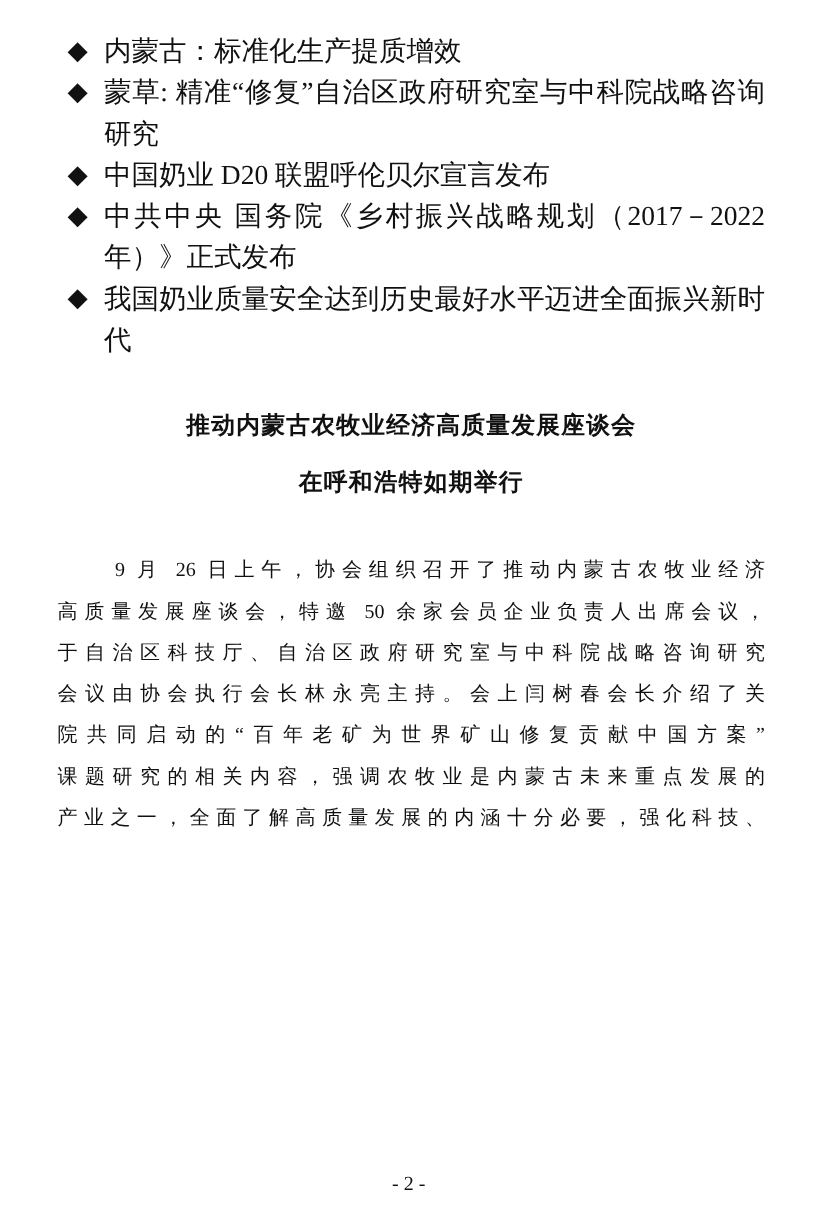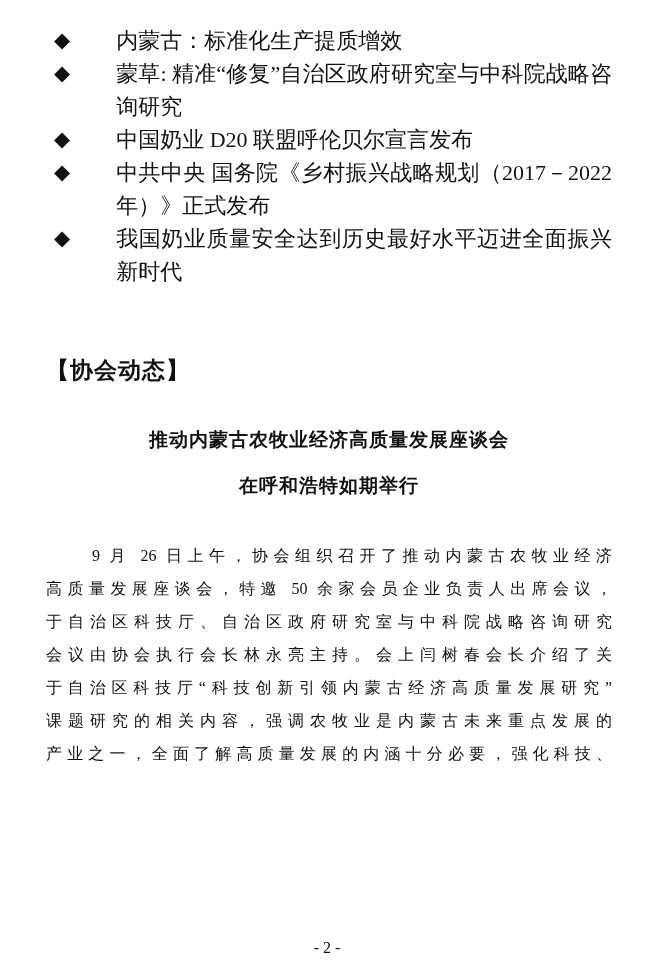--- a/index.html
+++ b/index.html
@@ -28,21 +28,20 @@
   .bullet-item .marker {
     flex: 0 0 auto;
     font-size: 21px;
     line-height: 33px;
     color: #111111;
   }
   .bullet-item .bullet-text {
     flex: 1 1 auto;
     text-align: justify;
     text-justify: inter-character;
-    margin-left: 33px;
   }
 
   
   .section-header {
     margin-top: 66px;
     font-family: "Liberation Sans", "DejaVu Sans", sans-serif;
     font-weight: 600;
     font-size: 23px;
     line-height: 33px;
     letter-spacing: 1px;
@@ -103,32 +102,31 @@
       <div class="bullet-item">
         <span class="marker">◆</span>
         <span class="bullet-text">中共中央 国务院《乡村振兴战略规划（2017－2022 年）》正式发布</span>
       </div>
       <div class="bullet-item">
         <span class="marker">◆</span>
         <span class="bullet-text">我国奶业质量安全达到历史最好水平迈进全面振兴新时代</span>
       </div>
     </div>
 
-  <div class="section-header">【协会动态】</div>
 
   <div class="article-title">
     <div>推动内蒙古农牧业经济高质量发展座谈会</div>
     <div>在呼和浩特如期举行</div>
   </div>
 
   <div class="article-body">
       <div class="body-line indent">9 月 26 日上午，协会组织召开了推动内蒙古农牧业经济</div>
       <div class="body-line">高质量发展座谈会，特邀 50 余家会员企业负责人出席会议，</div>
       <div class="body-line">于自治区科技厅、自治区政府研究室与中科院战略咨询研究</div>
       <div class="body-line">会议由协会执行会长林永亮主持。会上闫树春会长介绍了关</div>
-      <div class="body-line">于自治区科技厅“科技创新引领内蒙古经济高质量发展研究”</div>
+      <div class="body-line">院共同启动的“百年老矿为世界矿山修复贡献中国方案”</div>
       <div class="body-line">课题研究的相关内容，强调农牧业是内蒙古未来重点发展的</div>
       <div class="body-line">产业之一，全面了解高质量发展的内涵十分必要，强化科技、</div>
     </div>
 
   <div class="page-footer">- 2 -</div>
 
 </div>
 
 </body></html>

